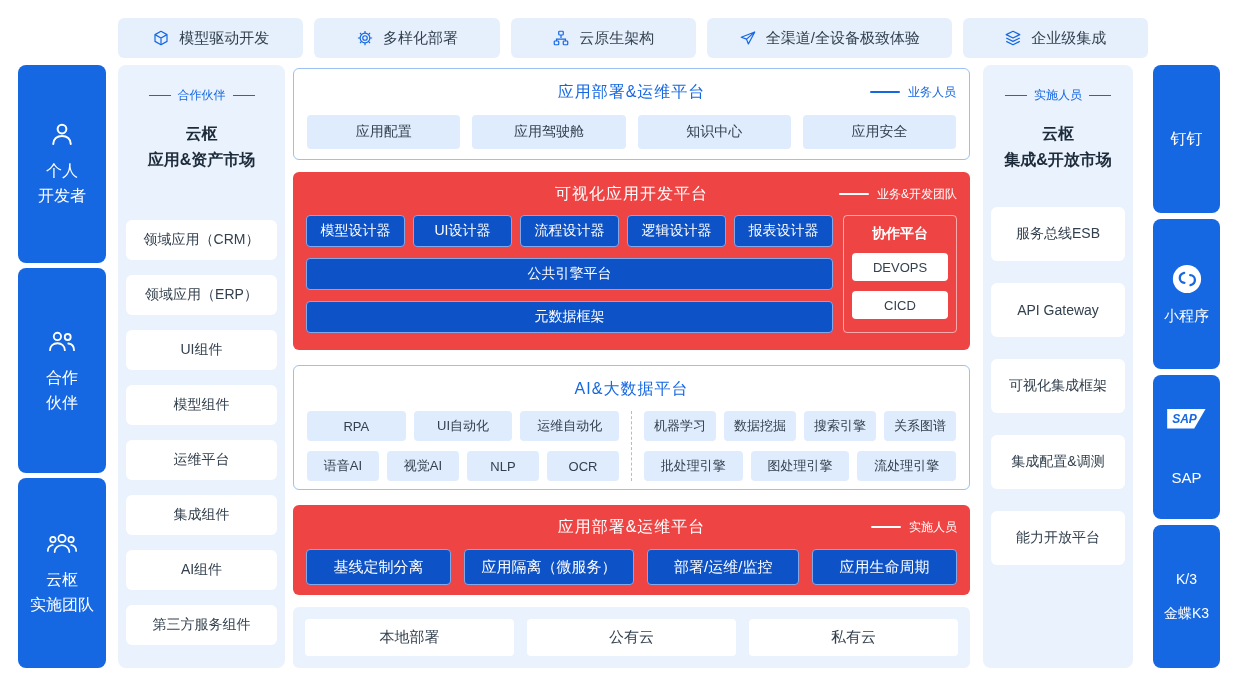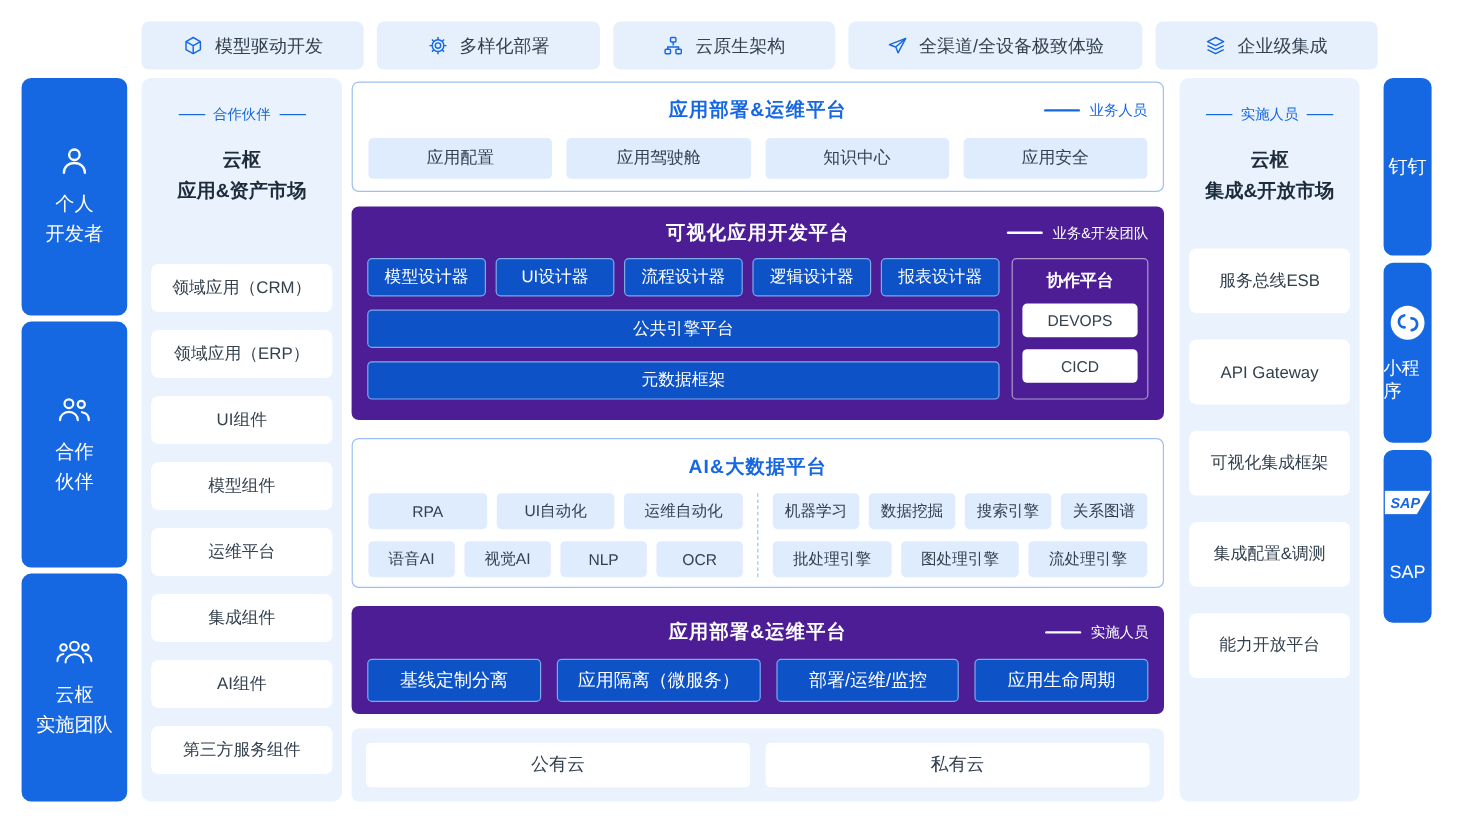--- a/index.html
+++ b/index.html
@@ -16,21 +16,21 @@
 
   
   .left-rail { position:absolute; left:18px; top:65px; width:88px; height:603px; display:flex; flex-direction:column; gap:5px; }
   .rail-box { background:#1567e2; border-radius:8px; display:flex; flex-direction:column; align-items:center; justify-content:center; color:#fff; font-size:16px; }
   .left-rail .rail-box:nth-child(1){ height:198px; }
   .left-rail .rail-box:nth-child(2){ height:205px; }
   .left-rail .rail-box:nth-child(3){ flex:1; }
   .rail-icon { margin-bottom:10px; display:flex; }
   .rail-line { line-height:1.55; }
 
-  .right-rail { position:absolute; left:1153px; top:65px; width:40px; height:603px; display:flex; flex-direction:column; gap:6px; }
+  .right-rail { position:absolute; left:1153px; top:65px; width:67px; height:603px; display:flex; flex-direction:column; gap:6px; }
   .rrail-box { background:#1567e2; border-radius:8px; display:flex; flex-direction:column; align-items:center; justify-content:center; color:#fff; font-size:15px; gap:9px; }
   .right-rail .rrail-box:nth-child(1){ height:148px; font-size:16px; }
   .right-rail .rrail-box:nth-child(2){ height:150px; }
   .right-rail .rrail-box:nth-child(3){ height:144px;gap:40px; }
   .right-rail .rrail-box:nth-child(4){ flex:1; }
   .rrail-line { line-height:1.8; font-size:14px; }
   .sap-badge { background:#fff; color:#1567e2; font-style:italic; font-weight:bold; font-size:12px; padding:3px 9px 3px 5px; clip-path:polygon(0 0,100% 0,70% 100%,0 100%); }
 
   
   .market { position:absolute; top:65px; background:#e9f2fd; border-radius:8px; padding:23px 8px 0; display:flex; flex-direction:column; align-items:center; }
@@ -42,29 +42,29 @@
   .market-list { width:100%; display:flex; flex-direction:column; }
   .market-left .market-list { margin-top:46px; gap:15px; }
   .market-right .market-list { margin-top:33px; gap:22px; }
   .market-item { background:#fff; border-radius:6px; display:flex; align-items:center; justify-content:center; font-size:14px; color:#33404e; }
   .market-left .market-item { height:40px; }
   .market-right .market-item { height:54px; }
 
   
   .center-sec { position:absolute; left:293px; width:677px; }
   .outlined { background:#fff; border:1px solid #9cc0f3; border-radius:6px; padding:12px 13px; }
-  .solid { background:#4c1d95; border-radius:6px; padding:11px 13px; color:#fff; }
+  .solid { background:#ef4444; border-radius:6px; padding:11px 13px; color:#fff; }
   #ops-top { top:68px; height:92px; }
   #dev-platform { top:172px; height:178px; }
   #ai-platform { top:365px; height:125px; }
   #ops-bottom { top:505px; height:90px; }
   #deploy-bar { top:607px; height:61px; }
 
   .phead { display:grid; grid-template-columns:1fr auto 1fr; align-items:center; height:22px; }
-  .ptitle { font-size:16px; font-weight:bold; letter-spacing:1px; }
+  .ptitle { font-size:16px; font-weight:normal; letter-spacing:1px; }
   .outlined .ptitle { color:#1567e2; }
   .solid .ptitle { color:#fff; }
   .ptag { grid-column:3; justify-self:end; display:flex; align-items:center; gap:8px; font-size:12px; }
   .outlined .ptag { color:#1567e2; }
   .solid .ptag { color:#fff; }
   .ptag-line { width:30px; height:2px; background:currentColor; display:inline-block; border-radius:1px; }
 
   .chip-row { margin-top:12px; display:flex; gap:12px; }
   .chip { flex:1; height:34px; background:#dfecfd; border-radius:4px; display:flex; align-items:center; justify-content:center; font-size:14px; color:#33404e; }
 
@@ -307,20 +307,21 @@
     </div>
     <div class="chip-row big">
       <div class="bbtn">基线定制分离</div>
       <div class="bbtn">应用隔离（微服务）</div>
       <div class="bbtn">部署/运维/监控</div>
       <div class="bbtn">应用生命周期</div>
     </div>
   </div>
 
   <div class="center-sec deploy" id="deploy-bar">
+    <div class="deploy-item">本地部署</div>
     <div class="deploy-item">公有云</div>
     <div class="deploy-item">私有云</div>
   </div>
 
   <div class="market market-right">
     <div class="tag">
       <i class="tag-line"></i>
       <span>实施人员</span>
       <i class="tag-line"></i>
     </div>
@@ -347,15 +348,19 @@
             <circle cx="17" cy="17" r="15" fill="#fff"></circle>
             <path d="M14 10.5c-3 .8-4.7 3-4.7 5.5 0 2.8 2.2 5 5 5m6.4 2.5c3-.8 4.7-3 4.7-5.5 0-2.8-2.2-5-5-5" stroke="#1567e2" stroke-width="2.4" fill="none" stroke-linecap="round"></path>
           </svg>
       </span>
       <span>小程序</span>
     </div>
     <div class="rrail-box">
       <span class="sap-badge">SAP</span>
       <span>SAP</span>
     </div>
+    <div class="rrail-box">
+      <span class="rrail-line">K/3</span>
+      <span class="rrail-line">金蝶K3</span>
+    </div>
   </div>
 
 </div>
 
 </body></html>

